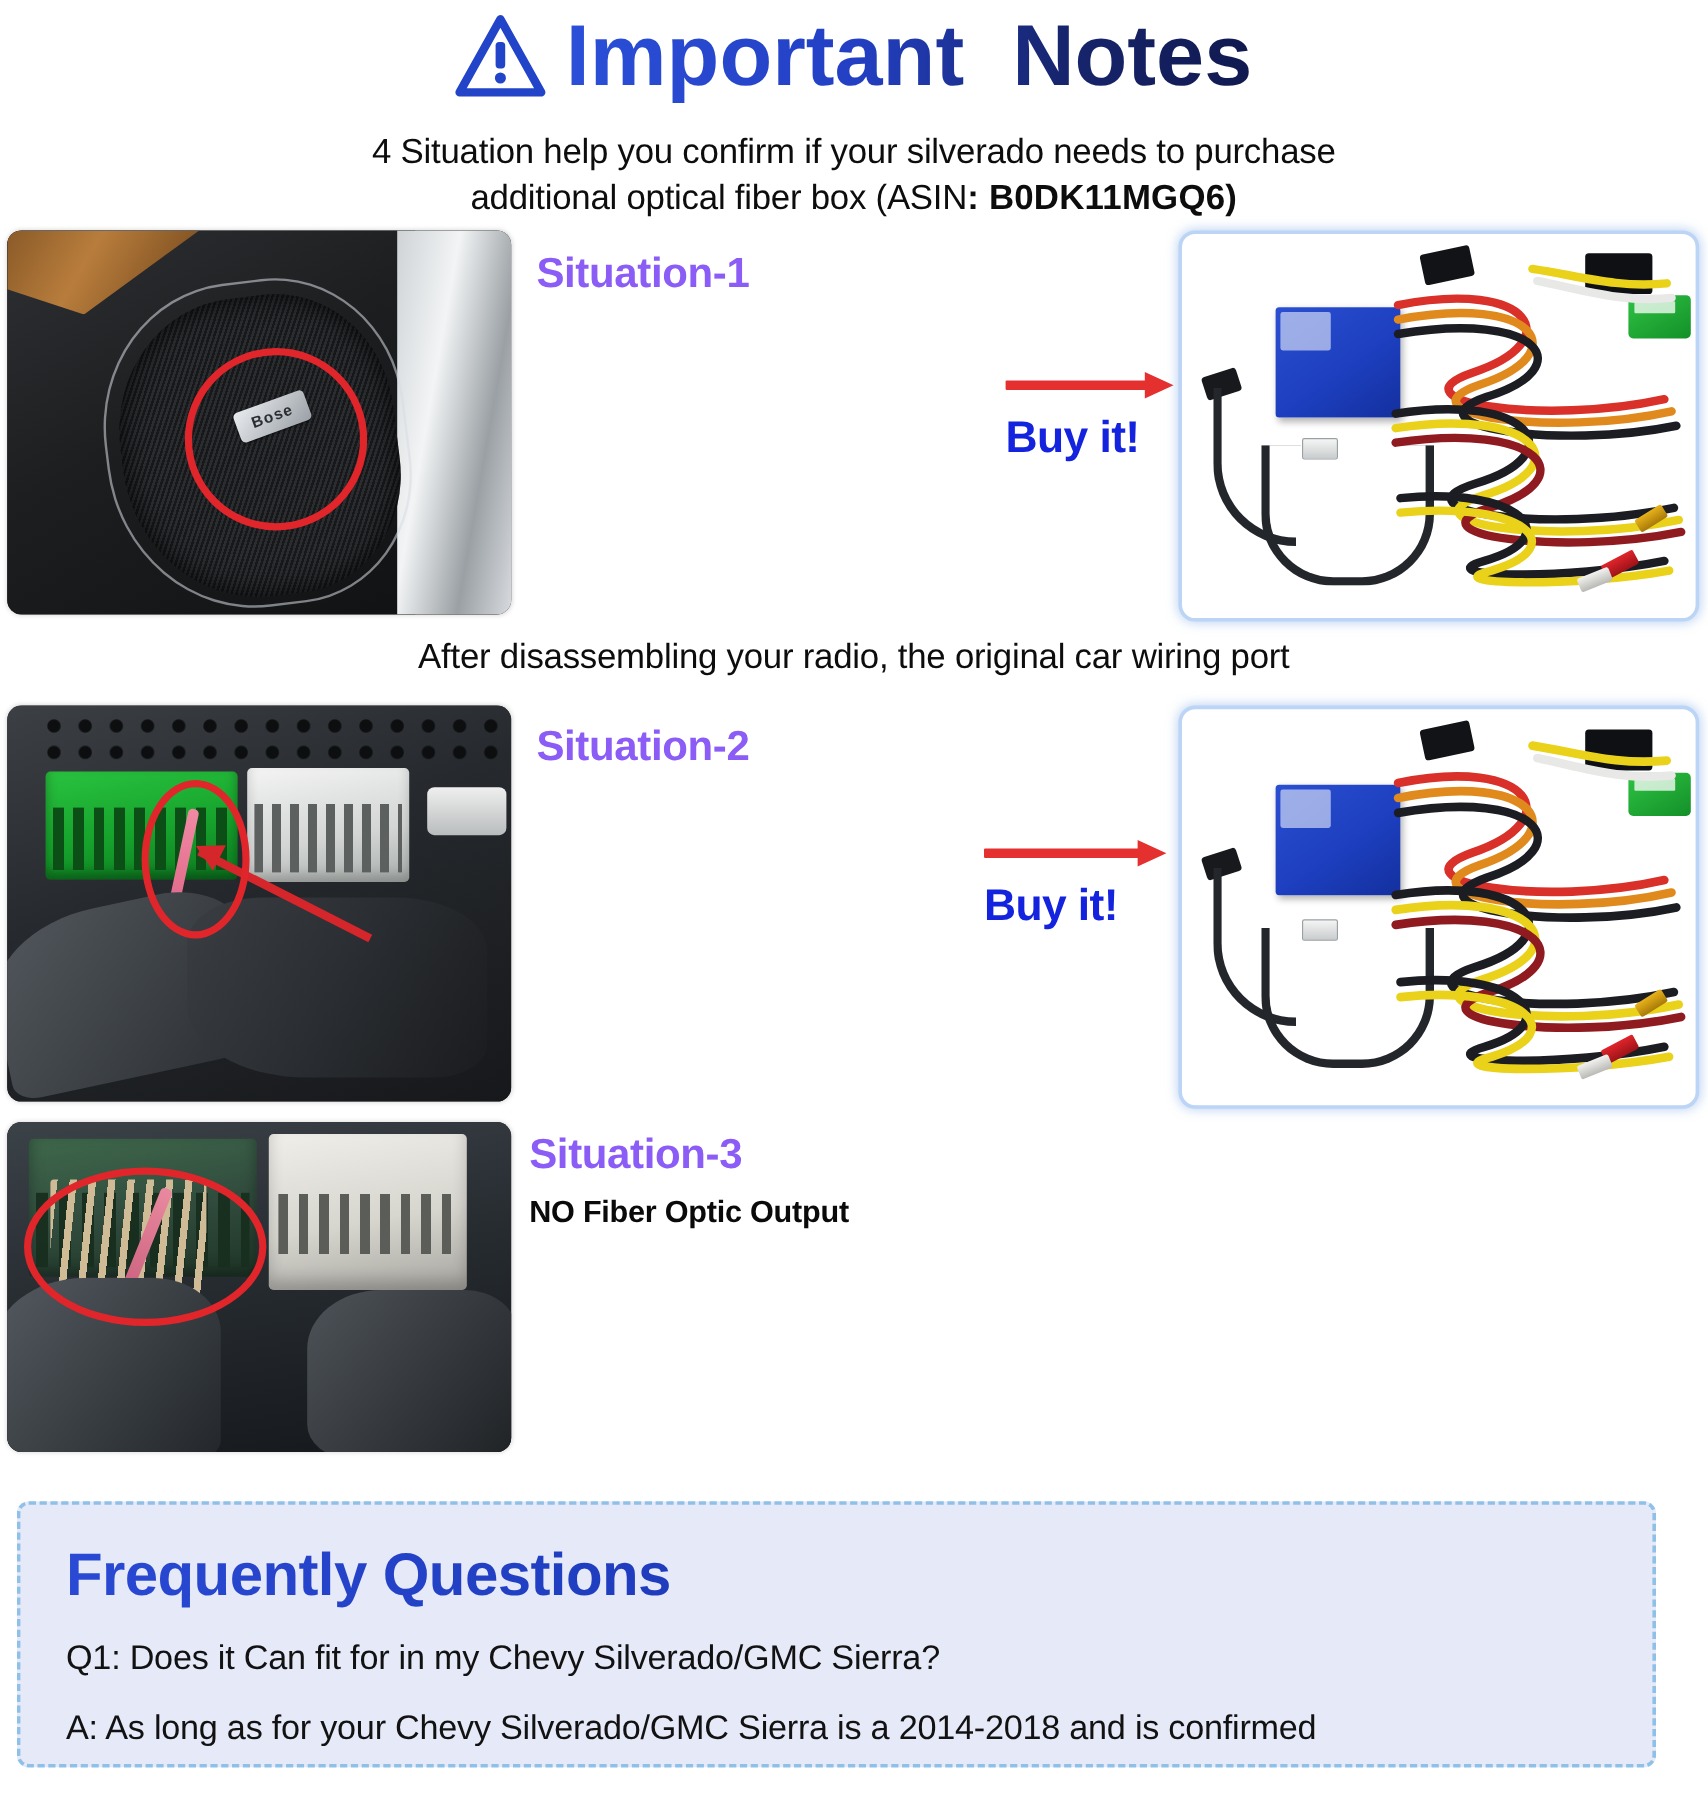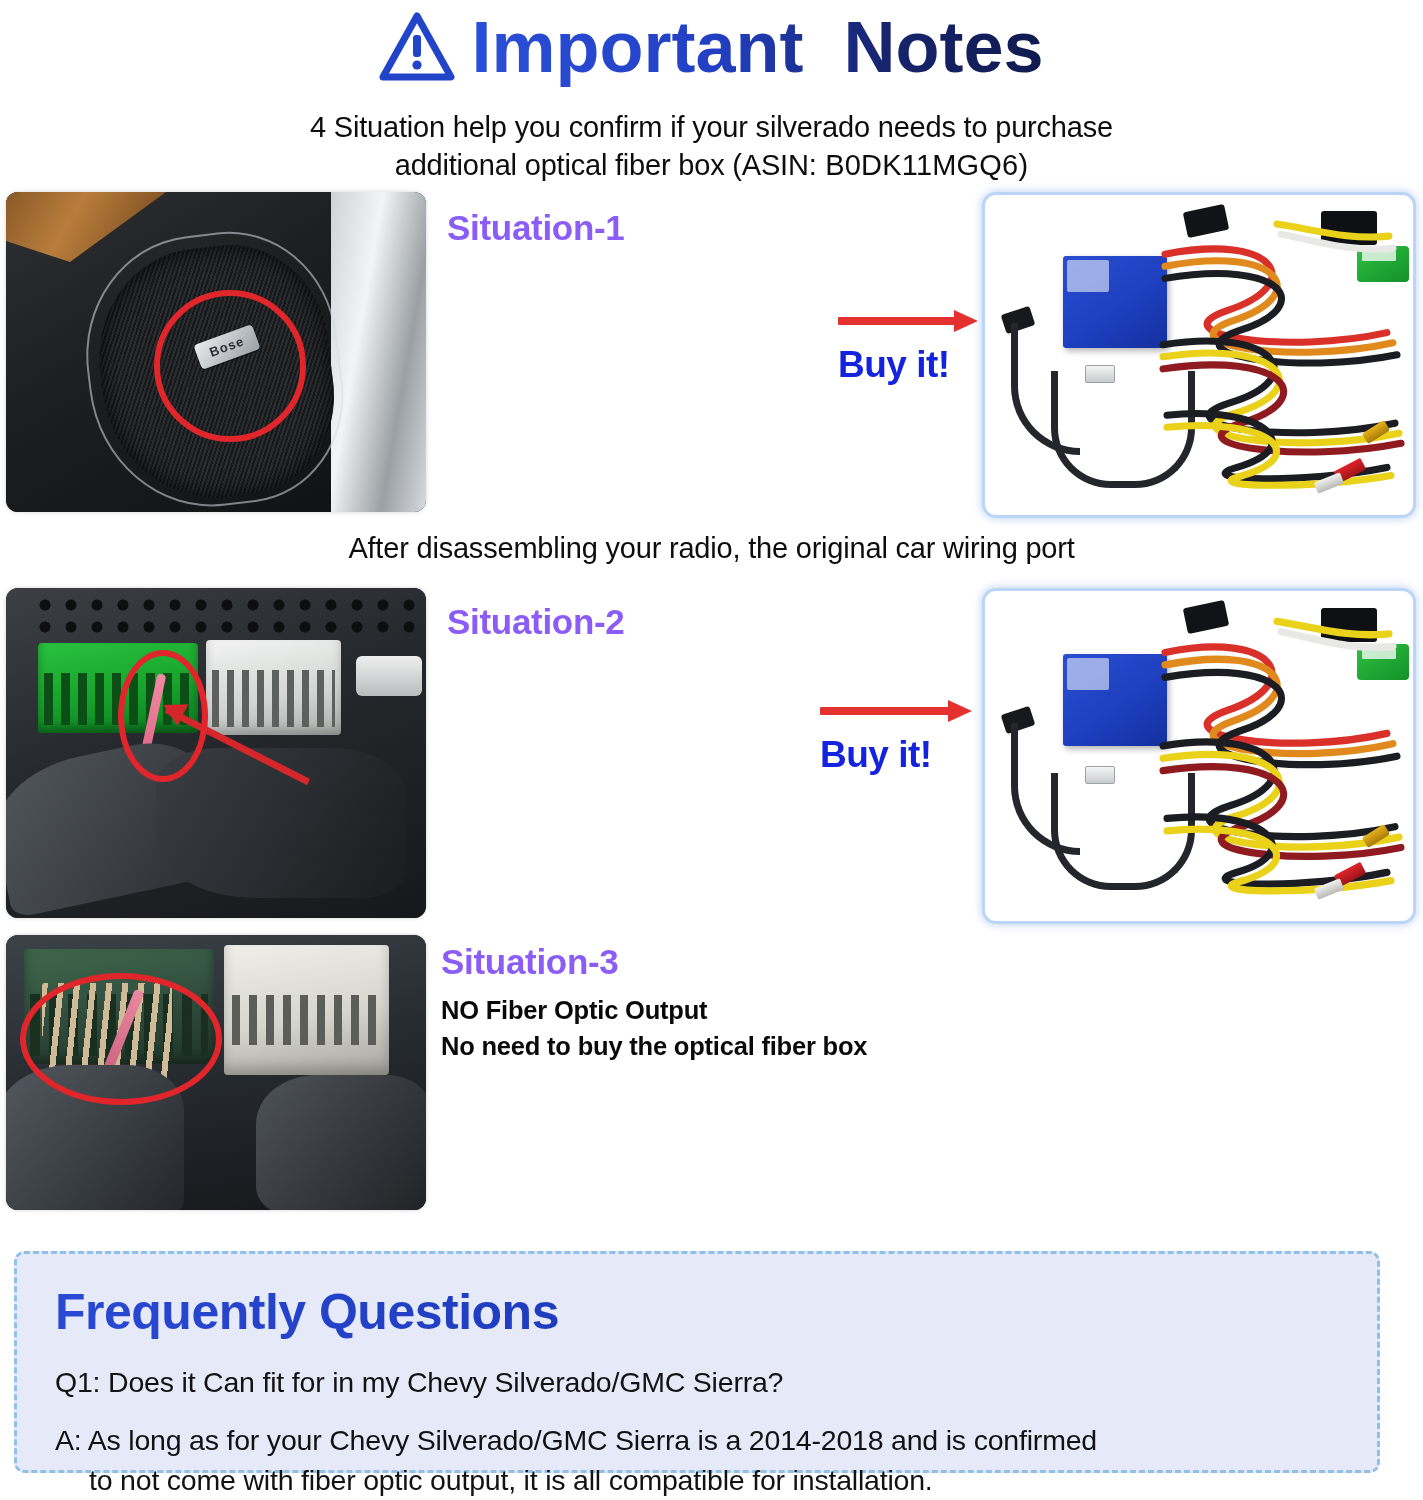--- a/index.html
+++ b/index.html
@@ -49,21 +49,21 @@
   #subtitle {
     position: absolute;
     left: 0; top: 108px;
     width: 1423px;
     text-align: center;
     font-size: 29px;
     line-height: 38px;
     color: #0d0d0d;
     letter-spacing: -0.2px;
   }
-  #subtitle .asin { font-weight: normal; letter-spacing: 0.2px; }
+  #subtitle .asin { font-weight: bold; letter-spacing: 0.2px; }
 
   
   .photo {
     position: absolute;
     border-radius: 12px;
     overflow: hidden;
     box-shadow: 0 0 4px rgba(0,0,0,0.18);
     background: #1b1b1b;
   }
 
@@ -549,24 +549,22 @@
     </div>
   <div class="loom-l"></div>
   <div class="loom-r"></div>
   <div class="red-circle"></div>
 </div>
 
 <div id="sit3" class="sit-block">
   <div class="sit-title">Situation-3</div>
   <div class="sit-body">
     <div>NO Fiber Optic Output</div>
-    <div>No need to buy the optical fiber box</div>
   </div>
 </div>
 
 <div id="faq-box">
   <div id="faq-title">Frequently Questions</div>
   <div id="faq-q">Q1: Does it Can fit for in my Chevy Silverado/GMC Sierra?</div>
   <div id="faq-a">
     <span>A: As long as for your Chevy Silverado/GMC Sierra is a 2014-2018 and is confirmed</span>
-    <span class="indent">to not come with fiber optic output, it is all compatible for installation.</span>
   </div>
 </div>
 
 </body></html>

